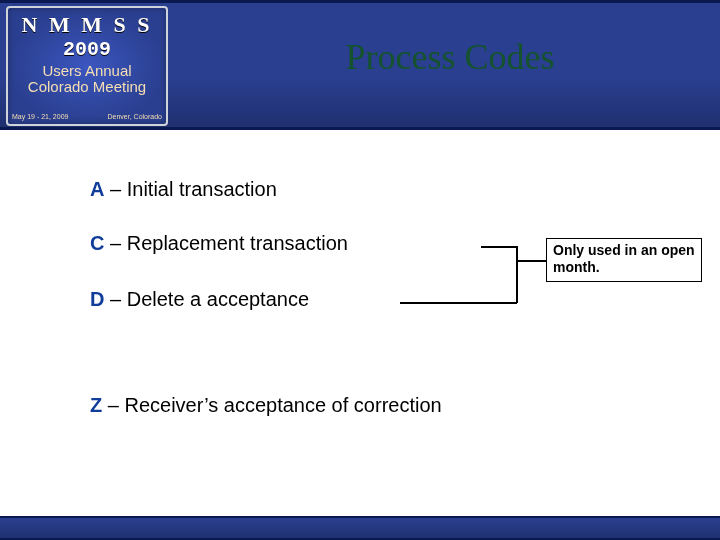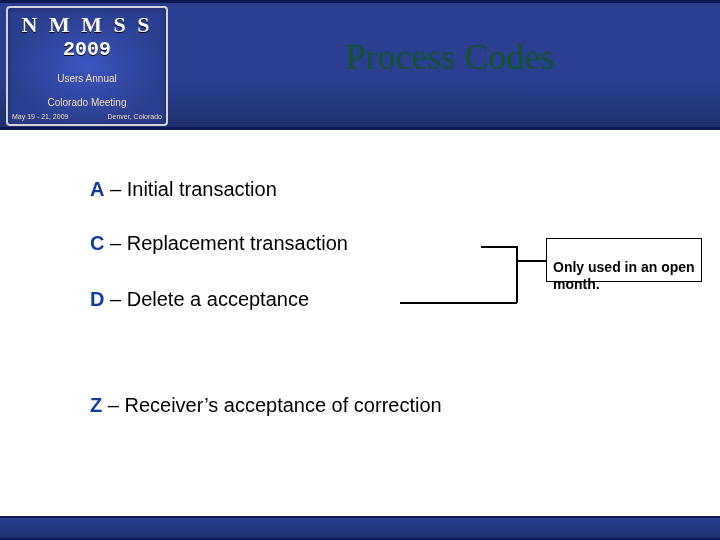--- a/index.html
+++ b/index.html
@@ -62,23 +62,23 @@
     font-weight: 700;
     text-shadow: 0 1px 0 #000;
   }
   .logo-year {
     font-family: Liberation Mono, monospace;
     font-size: 20px;
     font-weight: 700;
     text-shadow: 0 1px 0 #000;
   }
   .logo-sub {
-    font-size: 10px;
+    font-size: 15px;
     line-height: 12px;
-    margin-top: 12px;
+    margin-top: 4px;
     color: #f5deb3;
   }
   .logo-footer {
     position: absolute;
     bottom: 4px; left: 0; right: 0;
     display: flex;
     justify-content: space-between;
     padding: 0 4px;
     font-size: 7px;
     color: #f5deb3;
@@ -116,21 +116,21 @@
   .callout-box {
     position: absolute;
     left: 546px;
     top: 238px;
     width: 156px;
     height: 44px;
     border: 1.5px solid #000;
     background: #fff;
     font-size: 14px;
     font-weight: 700;
-    padding: 20px 6px;
+    padding: 3px 6px;
     box-sizing: border-box;
     line-height: 17px;
   }
 
   
   .conn {
     position: absolute;
     background: #000;
   }
   .conn-h1 { top: 246px; left: 481px; width: 36px; height: 1.5px; }

